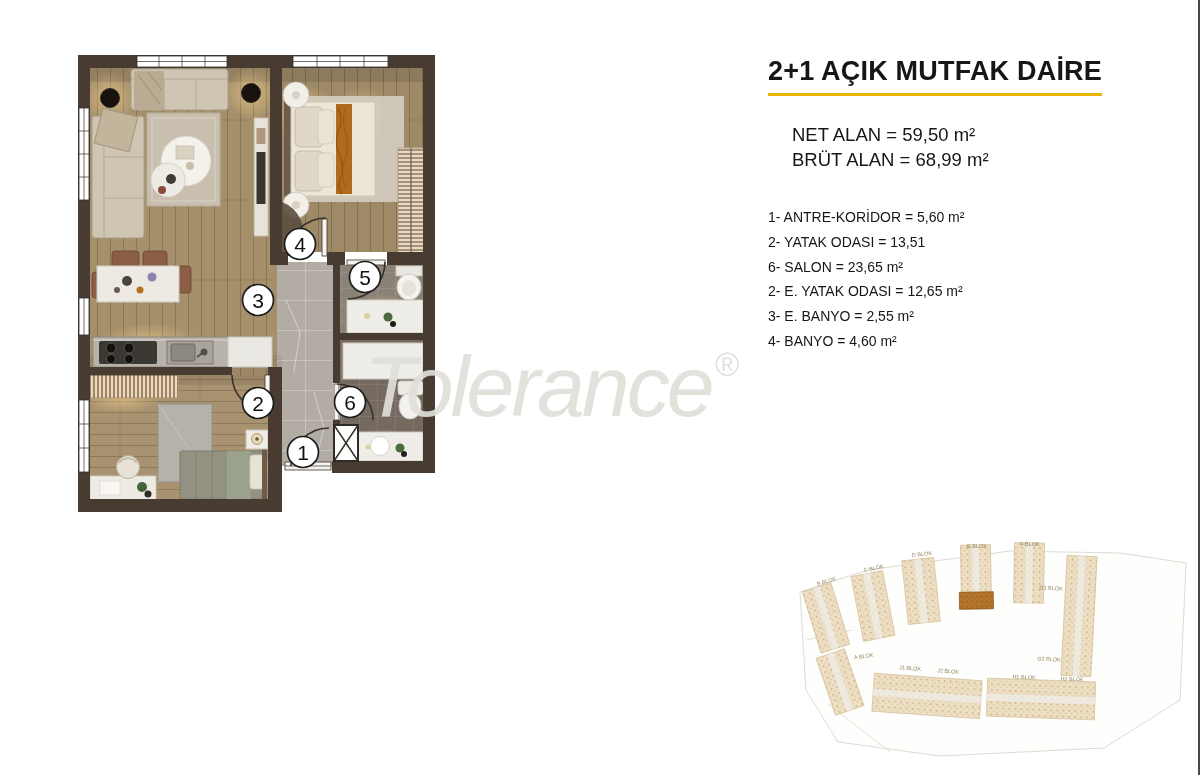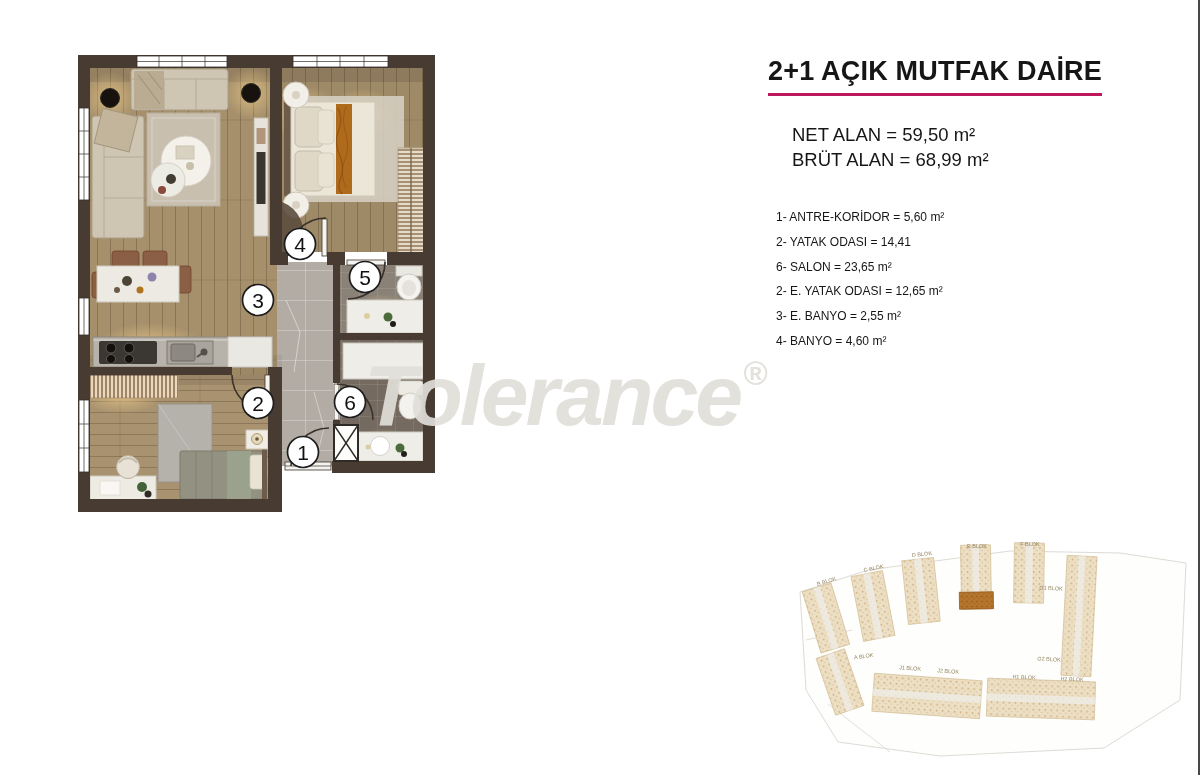--- a/index.html
+++ b/index.html
@@ -2,33 +2,33 @@
 <html><head>
 <meta charset="utf-8">
 <style>
   html,body{margin:0;padding:0;}
   body{
     width:1200px;height:775px;position:relative;overflow:hidden;
     background:#ffffff;font-family:"Liberation Sans",sans-serif;
   }
   svg.scene{position:absolute;left:0;top:0;z-index:1;}
   .watermark{
-    position:absolute;left:364px;top:352px;z-index:3;
-    font-weight:bold;font-style:italic;font-size:86px;letter-spacing:-3px;
+    position:absolute;left:364px;top:343px;z-index:3;
+    font-weight:normal;font-style:italic;font-size:86px;letter-spacing:-3px;
     color:rgba(225,222,217,0.92);white-space:nowrap;line-height:1;
     user-select:none;
   }
   .watermark .reg{font-size:33px;vertical-align:40px;margin-left:3px;letter-spacing:0;}
   .info{position:absolute;left:768px;top:56px;width:424px;z-index:4;color:#161616;}
   .info-title{
     display:inline-block;font-size:27px;font-weight:bold;letter-spacing:.2px;
-    border-bottom:3px solid #be185d;padding-bottom:6px;white-space:nowrap;
+    border-bottom:3px solid #eab308;padding-bottom:6px;white-space:nowrap;
   }
   .info-areas{margin-top:26px;font-size:18.5px;line-height:25px;margin-left:24px;}
-  .room-list{list-style:none;margin:33px 0 0 8px;padding:0;font-size:12px;line-height:24.8px;}
+  .room-list{list-style:none;margin:33px 0 0 0;padding:0;font-size:14px;line-height:24.8px;}
   .edge-line{position:absolute;right:0;top:0;width:2px;height:775px;background:#484848;z-index:6;}
 </style>
 </head>
 <body>
 
 <svg class="scene" width="1200" height="775" viewBox="0 0 1200 775">
   <defs>
     <pattern id="pV" width="13" height="80" patternUnits="userSpaceOnUse">
       <line x1="6.5" y1="0" x2="6.5" y2="80" stroke="rgba(60,45,25,0.28)" stroke-width="1"></line>
       <line x1="0" y1="40" x2="13" y2="40" stroke="rgba(60,45,25,0.14)" stroke-width="1"></line>
@@ -413,21 +413,21 @@
 <div class="watermark"><span>Tolerance</span><span class="reg">®</span></div>
 
 <div class="info">
   <div class="info-title">2+1 AÇIK MUTFAK DAİRE</div>
   <div class="info-areas">
     <div>NET ALAN = 59,50 m²</div>
     <div>BRÜT ALAN = 68,99 m²</div>
   </div>
   <ul class="room-list">
     <li>1- ANTRE-KORİDOR = 5,60 m²</li>
-    <li>2- YATAK ODASI = 14,41</li>
+    <li>2- YATAK ODASI = 13,51</li>
     <li>6- SALON = 23,65 m²</li>
     <li>2- E. YATAK ODASI = 12,65 m²</li>
     <li>3- E. BANYO = 2,55 m²</li>
     <li>4- BANYO = 4,60 m²</li>
   </ul>
 </div>
 
 <div class="edge-line"></div>
 
 </body></html>

